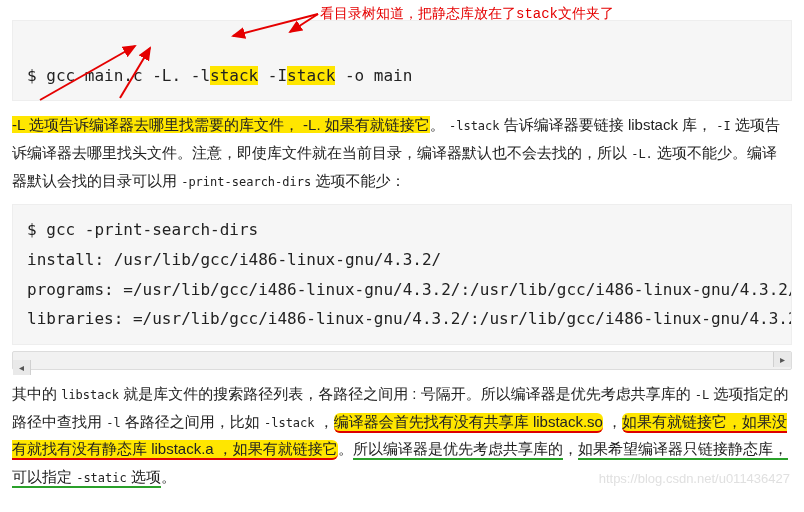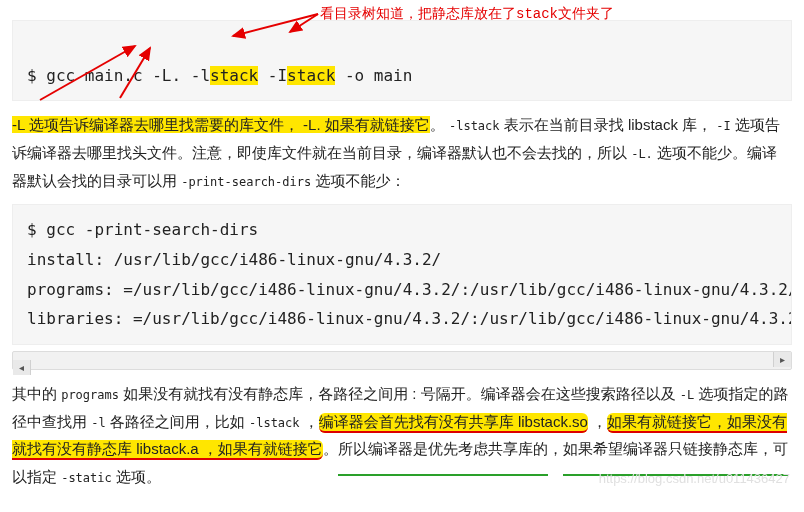--- a/index.html
+++ b/index.html
@@ -59,21 +59,21 @@
     color: #555;
     line-height: 15px;
   }
   .scroll .btn.right {
     position: absolute; right: 0; top: 0;
     border-left: 1px solid #d0d0d0;
     border-right: none;
   }
   .underline-green {
     border-bottom: 2px solid #2aa02a;
-    padding-bottom: 17px;
+    padding-bottom: 1px;
   }
   .underline-red {
     border-bottom: 2px solid #d00;
     padding-bottom: 1px;
     border-radius: 6px;
   }
   .watermark {
     position: absolute;
     right: 14px;
     bottom: 10px;
@@ -111,42 +111,42 @@
 </svg>
 
 <div style="height:14px"></div>
 <div class="codeblock">
 <span>$ gcc main.c -L. -l</span><span class="hl">stack</span><span> -I</span><span class="hl">stack</span><span> -o main</span>
 </div>
 
 <div class="para">
   <span class="hl">-L 选项告诉编译器去哪里找需要的库文件， -L. 如果有就链接它</span><span>。 </span>
   <span class="mono">-lstack</span>
-  <span> 表示在当前目录找 libstack 库， </span>
+  <span> 告诉编译器要链接 libstack 库， </span>
   <span class="mono">-I</span>
   <span> 选项告诉编译器去哪里找头文件。注意，即使库文件就在当前目录，编译器默认也不会去找的，所以 </span>
   <span class="mono">-L.</span>
   <span> 选项不能少。编译器默认会找的目录可以用 </span>
   <span class="mono">-print-search-dirs</span>
   <span> 选项不能少：</span>
 </div>
 
 <div class="codeblock">$ gcc -print-search-dirs
 install: /usr/lib/gcc/i486-linux-gnu/4.3.2/
 programs: =/usr/lib/gcc/i486-linux-gnu/4.3.2/:/usr/lib/gcc/i486-linux-gnu/4.3.2/:/usr/lib
 libraries: =/usr/lib/gcc/i486-linux-gnu/4.3.2/:/usr/lib/gcc/i486-linux-gnu/4.3.2/:/usr/li</div>
 <div class="scroll">
   <span class="btn">◂</span>
   <span class="btn right">▸</span>
 </div>
 
 <div class="para">
   <span>其中的 </span>
-  <span class="mono">programs</span>
-  <span> 如果没有就找有没有静态库，各路径之间用 : 号隔开。编译器会在这些搜索路径以及 </span>
+  <span class="mono">libstack</span>
+  <span> 就是库文件的搜索路径列表，各路径之间用 : 号隔开。所以编译器是优先考虑共享库的 </span>
   <span class="mono">-L</span>
   <span> 选项指定的路径中查找用 </span>
   <span class="mono">-l</span>
   <span> 各路径之间用，比如 </span>
   <span class="mono">-lstack</span>
   <span> ，</span><span class="hl underline-red">编译器会首先找有没有共享库 libstack.so</span><span> ，</span><span class="hl underline-red">如果有就链接它，如果没有就找有没有静态库 libstack.a ，如果有就链接它</span><span>。</span><span class="underline-green">所以编译器是优先考虑共享库的</span><span>，</span><span class="underline-green"><span>如果希望编译器只链接静态库，可以指定 </span><span class="mono">-static</span><span> 选项</span></span><span>。</span>
 </div>
 
 <div class="watermark">https://blog.csdn.net/u011436427</div>
 

